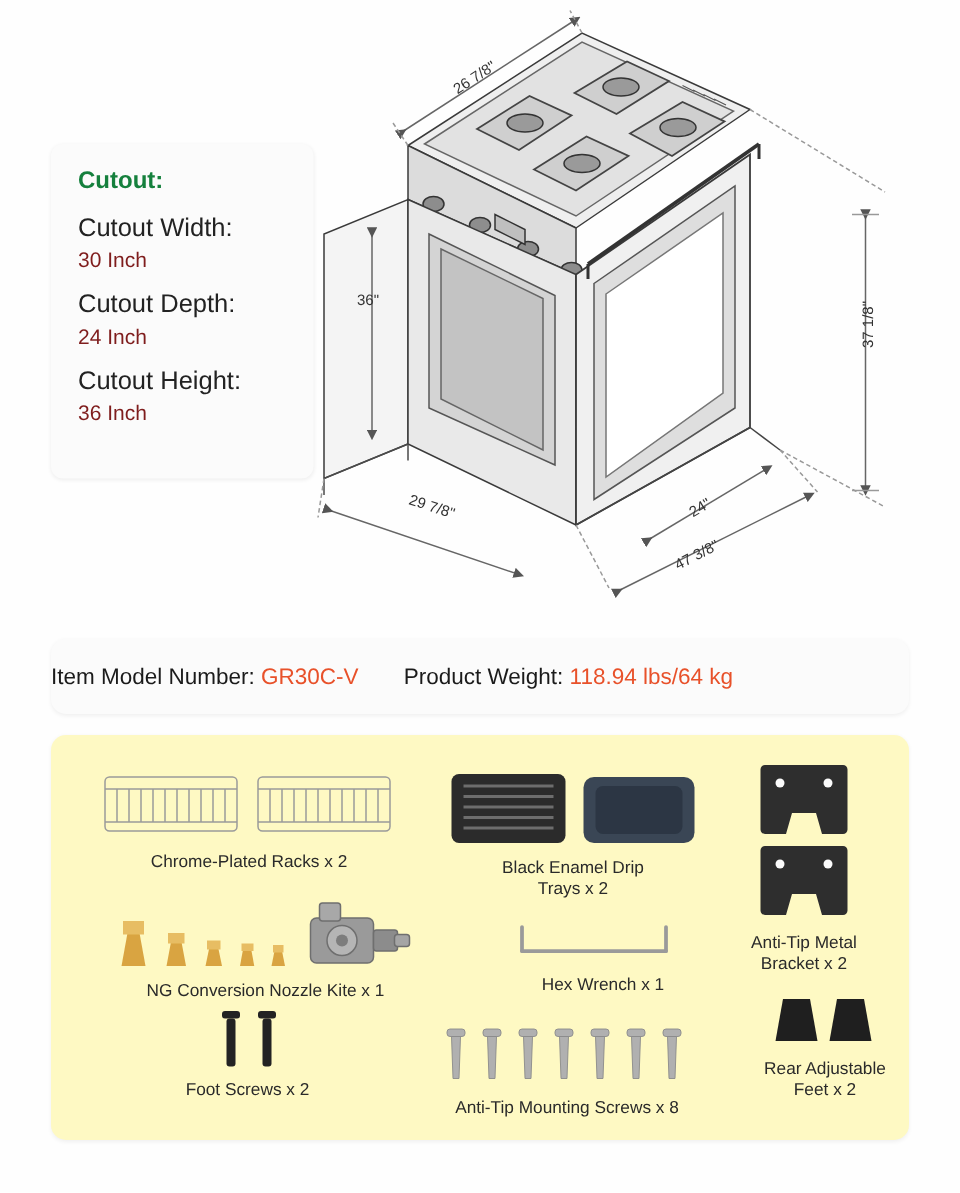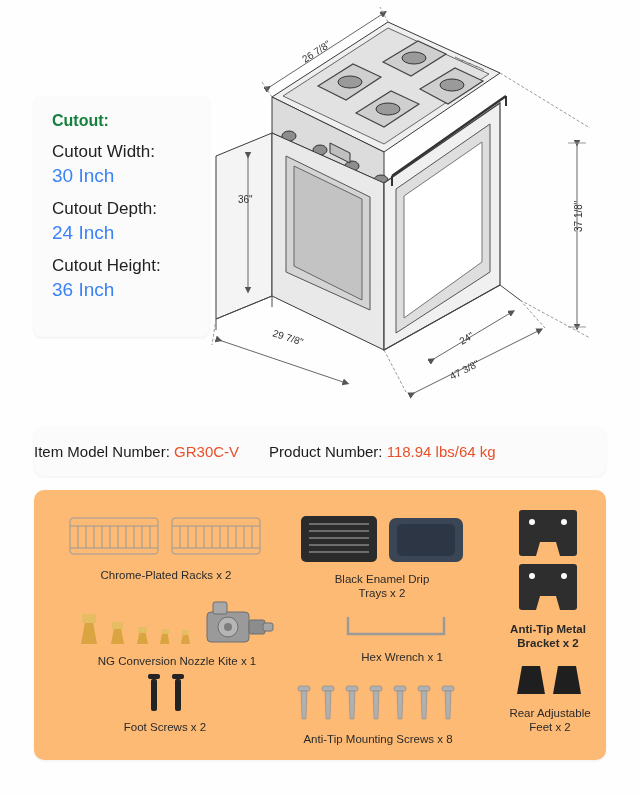--- a/index.html
+++ b/index.html
@@ -43,22 +43,22 @@
     font-weight: bold;
     color: #15803d;
     margin-bottom: 12px;
   }
   .cutout-label {
     font-size: 17px;
     color: #222;
     margin-bottom: 3px;
   }
   .cutout-value {
-    font-size: 19px;
-    color: #3b82f6;
+    font-size: 14px;
+    color: #7f1d1d;
     margin-bottom: 12px;
   }
   .cutout-value.last { margin-bottom: 16px; }
 
   
   .model-bar {
     position: absolute;
     left: 34px; top: 426px;
     width: 572px;
     height: 50px;
@@ -75,21 +75,21 @@
     white-space: nowrap;
   }
   .model-bar .accent { color: #e8512a; }
 
   
   .acc-panel {
     position: absolute;
     left: 34px; top: 490px;
     width: 572px;
     height: 270px;
-    background: #fdba74;
+    background: #fef9c3;
     border-radius: 10px;
     box-shadow: 0 1px 3px rgba(0,0,0,0.06);
   }
   .acc-item {
     position: absolute;
     text-align: center;
   }
   .acc-caption {
     font-size: 11.5px;
     color: #2a2a2a;
@@ -214,21 +214,21 @@
       <div class="cutout-value last">36 Inch</div>
     </div>
   </div>
 
   <div class="model-bar">
     <div class="seg">
       <span>Item Model Number:</span>
       <span class="accent">GR30C-V</span>
     </div>
     <div class="seg">
-      <span>Product Number:</span>
+      <span>Product Weight:</span>
       <span class="accent">118.94 lbs/64 kg</span>
     </div>
   </div>
 
   <div class="acc-panel">
 
     <div class="acc-item" style="left:22px; top:22px; width:220px;">
       <svg class="art" width="200" height="52" viewBox="0 0 200 52">
         <g stroke="#9a9a9a" stroke-width="1" fill="none">
           <rect x="4" y="6" width="88" height="36" rx="3"></rect>
@@ -278,21 +278,21 @@
             <line x1="12" y1="42" x2="72" y2="42"></line>
           </g>
           <rect x="92" y="8" width="74" height="44" rx="7" fill="#3a4655"></rect>
           <rect x="100" y="14" width="58" height="32" rx="5" fill="#2c3644"></rect>
         </g>
       </svg>
       <div class="acc-caption" style="white-space:pre-line;">Black Enamel Drip
 Trays x 2</div>
     </div>
 
-    <div class="acc-item" style="left:464px; top:18px; width:100px;font-weight:bold;">
+    <div class="acc-item" style="left:452px; top:18px; width:100px;">
       <svg class="art" width="80" height="110" viewBox="0 0 80 110">
         <g fill="#2e2e2e">
           <path d="M14,2 h52 a3,3 0 0 1 3,3 v40 a3,3 0 0 1 -3,3 h-14 l-4,-14 h-16 l-4,14 h-14 a3,3 0 0 1 -3,-3 v-40 a3,3 0 0 1 3,-3 z"></path>
           <path d="M14,56 h52 a3,3 0 0 1 3,3 v40 a3,3 0 0 1 -3,3 h-14 l-4,-14 h-16 l-4,14 h-14 a3,3 0 0 1 -3,-3 v-40 a3,3 0 0 1 3,-3 z"></path>
         </g>
         <g fill="#fbfbfb">
           <circle cx="24" cy="14" r="3"></circle>
             <circle cx="56" cy="14" r="3"></circle>
           <circle cx="24" cy="68" r="3"></circle>
             <circle cx="56" cy="68" r="3"></circle>

